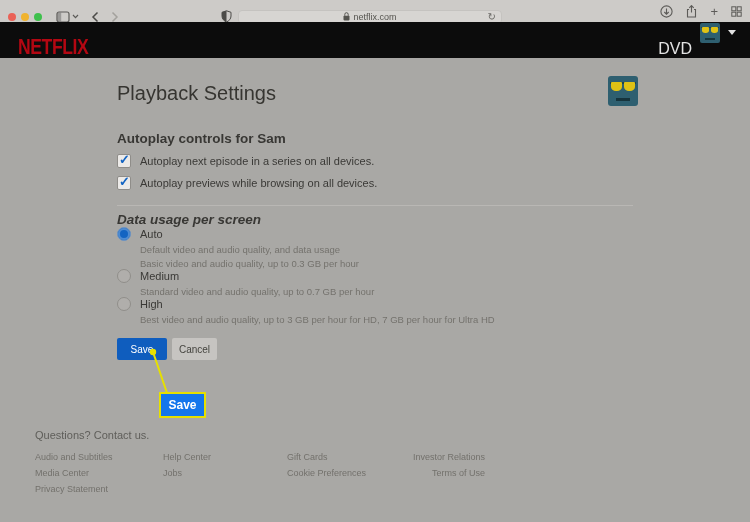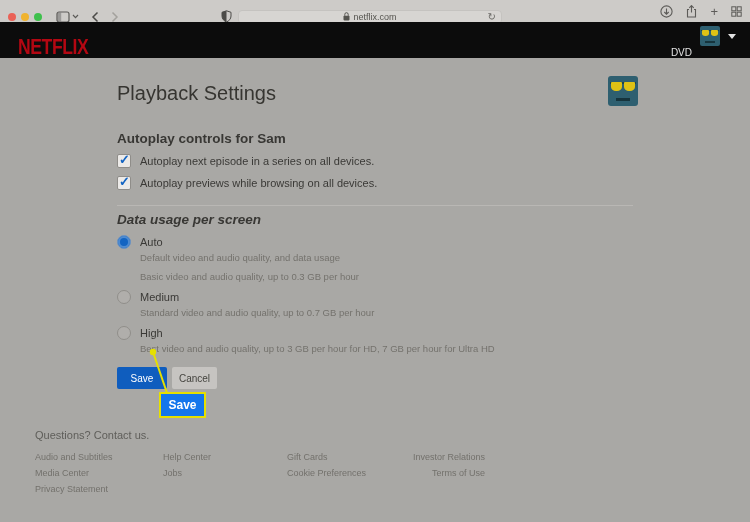--- a/index.html
+++ b/index.html
@@ -40,21 +40,21 @@
   .nf-header {
     position:absolute; left:0; top:22px; width:750px; height:36px;
     background:#0c0c0c; display:flex; align-items:flex-end;
   }
   .nf-logo {
     margin-left:18px; color:#b30712; font-size:20px; font-weight:700;
     letter-spacing:-0.5px; display:inline-block;
     transform:scaleX(0.88) scaleY(1.12); transform-origin:left center;
   }
   .nf-right { position:absolute; right:14px; display:flex; align-items:center; gap:8px; }
-  .dvd-label { color:#e3e3e3; font-size:10px;margin-top:33px; }
+  .dvd-label { color:#e3e3e3; font-size:16px;margin-top:33px; }
   .caret-down { width:0; height:0; border-left:4px solid transparent; border-right:4px solid transparent; border-top:5px solid #e3e3e3; }
 
   
   .avatar { position:relative; background:#2e5f70; border-radius:2px; overflow:hidden; }
   .avatar.small { width:20px; height:20px; }
   .avatar.big { width:30px; height:30px; border-radius:3px; }
   .lens { position:absolute; background:#dfc215; border-radius:1px 1px 45% 45%; }
   .avatar.small .lens{ top:4px; width:7px; height:6px; }
   .avatar.small .lens.l{ left:2px; } .avatar.small .lens.r{ right:2px; }
   .avatar.big .lens{ top:6px; width:11px; height:9px; }
@@ -76,21 +76,21 @@
   .checkbox {
     width:14px; height:14px; background:#eceae8; border:1px solid #8f8d89;
     border-radius:2px; position:relative; flex:none;
   }
   .checkbox .tick{
     position:absolute; left:1px; top:-3px; color:#1364c2; font-size:13px; font-weight:700;
   }
   .check-label{ font-size:11px; color:#3a3936; }
   .divider{ margin-top:15px; height:1px; background:#b9b7b4; }
   .usage-heading{ margin-top:6px;font-style:italic; }
-  .radio-option{ margin-top:8px; }
+  .radio-option{ }
   .radio-line{ display:flex; align-items:center; gap:9px; }
   .radio{
     width:14px; height:14px; border-radius:50%; flex:none;
     background:#b0aeab; border:1px solid #908e8a;
   }
   .radio.selected{
     background:#1364c2; border:1px solid #6e94c2;
     box-shadow:inset 0 0 0 2px rgba(255,255,255,0.25);
   }
   .radio-label{ font-size:11px; color:#3a3936; }

